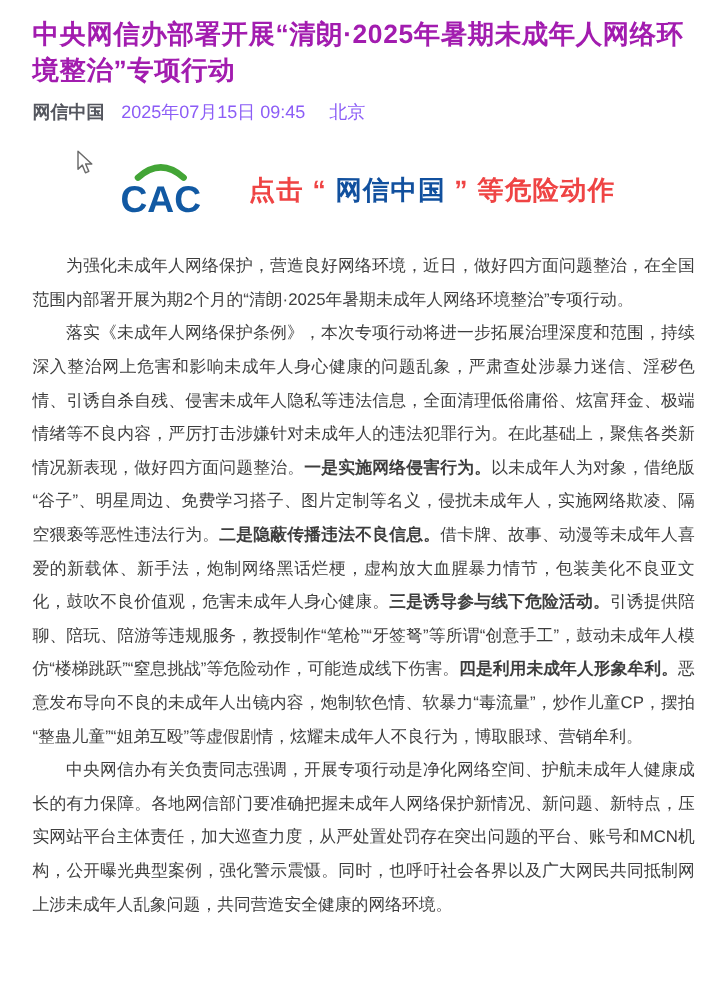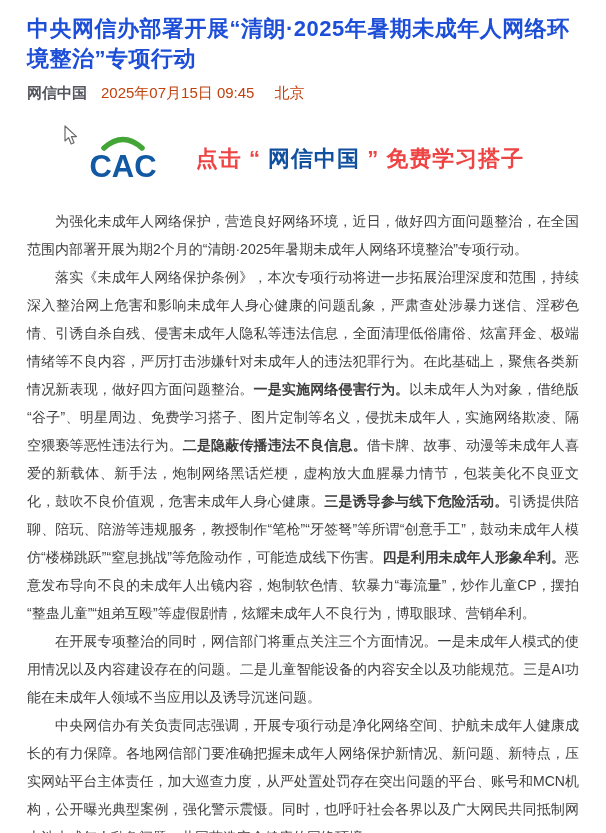--- a/index.html
+++ b/index.html
@@ -5,28 +5,28 @@
   html,body{margin:0;padding:0;}
   body{
     width:606px;height:833px;background:#ffffff;
     font-family:"Liberation Sans","DejaVu Sans",sans-serif;
     overflow:hidden;position:relative;
   }
   .page{padding:14px 27px 0 27px;}
 
   
   .title{
-    font-size:22px;line-height:30px;font-weight:700;color:#1d4ed8;
+    font-size:22px;line-height:30px;font-weight:700;color:#a21caf;
     letter-spacing:.5px;margin:0;
   }
 
   
   .byline{margin-top:10px;font-size:15px;display:flex;align-items:baseline;white-space:nowrap;}
   .account{color:#54565e;font-weight:700;margin-right:14px;cursor:pointer;}
-  .meta{color:#c2410c;}
+  .meta{color:#8b5cf6;}
   .meta + .meta{margin-left:20px;}
 
   
   .banner{
     margin-top:24px;height:64px;position:relative;
     display:flex;align-items:center;justify-content:center;gap:32px;cursor:pointer;
   }
   .cursor{position:absolute;left:36px;top:-2px;width:17px;height:22px;}
   .logo{display:block;}
   .banner-text{font-size:22px;font-weight:700;letter-spacing:1px;white-space:nowrap;}
@@ -60,24 +60,23 @@
     </svg>
     <svg class="logo" width="82" height="54" viewBox="0 0 82 54">
       <path d="M22 16 Q41 -1 60 16" fill="none" stroke="#43a536" stroke-width="5.5" stroke-linecap="round"></path>
       <text x="41" y="45" text-anchor="middle" font-size="31" font-weight="bold" fill="#1159a3" font-family="Liberation Sans, DejaVu Sans, sans-serif">CAC</text>
     </svg>
     <span class="banner-text">
       <span class="gray">点击</span>
       <span class="gray">“</span>
       <span class="blue">网信中国</span>
       <span class="gray">”</span>
-      <span class="gray">免费学习搭子</span>
+      <span class="gray">等危险动作</span>
     </span>
   </div>
 
   <div class="body-text">
       <p><span>为强化未成年人网络保护，营造良好网络环境，近日，做好四方面问题整治，在全国范围内部署开展为期2个月的“清朗·2025年暑期未成年人网络环境整治”专项行动。</span></p>
       <p><span>落实《未成年人网络保护条例》，本次专项行动将进一步拓展治理深度和范围，持续深入整治网上危害和影响未成年人身心健康的问题乱象，严肃查处涉暴力迷信、淫秽色情、引诱自杀自残、侵害未成年人隐私等违法信息，全面清理低俗庸俗、炫富拜金、极端情绪等不良内容，严厉打击涉嫌针对未成年人的违法犯罪行为。在此基础上，聚焦各类新情况新表现，做好四方面问题整治。</span><span class="bold">一是实施网络侵害行为。</span><span>以未成年人为对象，借绝版“谷子”、明星周边、免费学习搭子、图片定制等名义，侵扰未成年人，实施网络欺凌、隔空猥亵等恶性违法行为。</span><span class="bold">二是隐蔽传播违法不良信息。</span><span>借卡牌、故事、动漫等未成年人喜爱的新载体、新手法，炮制网络黑话烂梗，虚构放大血腥暴力情节，包装美化不良亚文化，鼓吹不良价值观，危害未成年人身心健康。</span><span class="bold">三是诱导参与线下危险活动。</span><span>引诱提供陪聊、陪玩、陪游等违规服务，教授制作“笔枪”“牙签弩”等所谓“创意手工”，鼓动未成年人模仿“楼梯跳跃”“窒息挑战”等危险动作，可能造成线下伤害。</span><span class="bold">四是利用未成年人形象牟利。</span><span>恶意发布导向不良的未成年人出镜内容，炮制软色情、软暴力“毒流量”，炒作儿童CP，摆拍“整蛊儿童”“姐弟互殴”等虚假剧情，炫耀未成年人不良行为，博取眼球、营销牟利。</span></p>
-      <p><span>在开展专项整治的同时，网信部门将重点关注三个方面情况。一是未成年人模式的使用情况以及内容建设存在的问题。二是儿童智能设备的内容安全以及功能规范。三是AI功能在未成年人领域不当应用以及诱导沉迷问题。</span></p>
       <p><span>中央网信办有关负责同志强调，开展专项行动是净化网络空间、护航未成年人健康成长的有力保障。各地网信部门要准确把握未成年人网络保护新情况、新问题、新特点，压实网站平台主体责任，加大巡查力度，从严处置处罚存在突出问题的平台、账号和MCN机构，公开曝光典型案例，强化警示震慑。同时，也呼吁社会各界以及广大网民共同抵制网上涉未成年人乱象问题，共同营造安全健康的网络环境。</span></p>
     </div>
 
 </div>
 
 </body></html>

